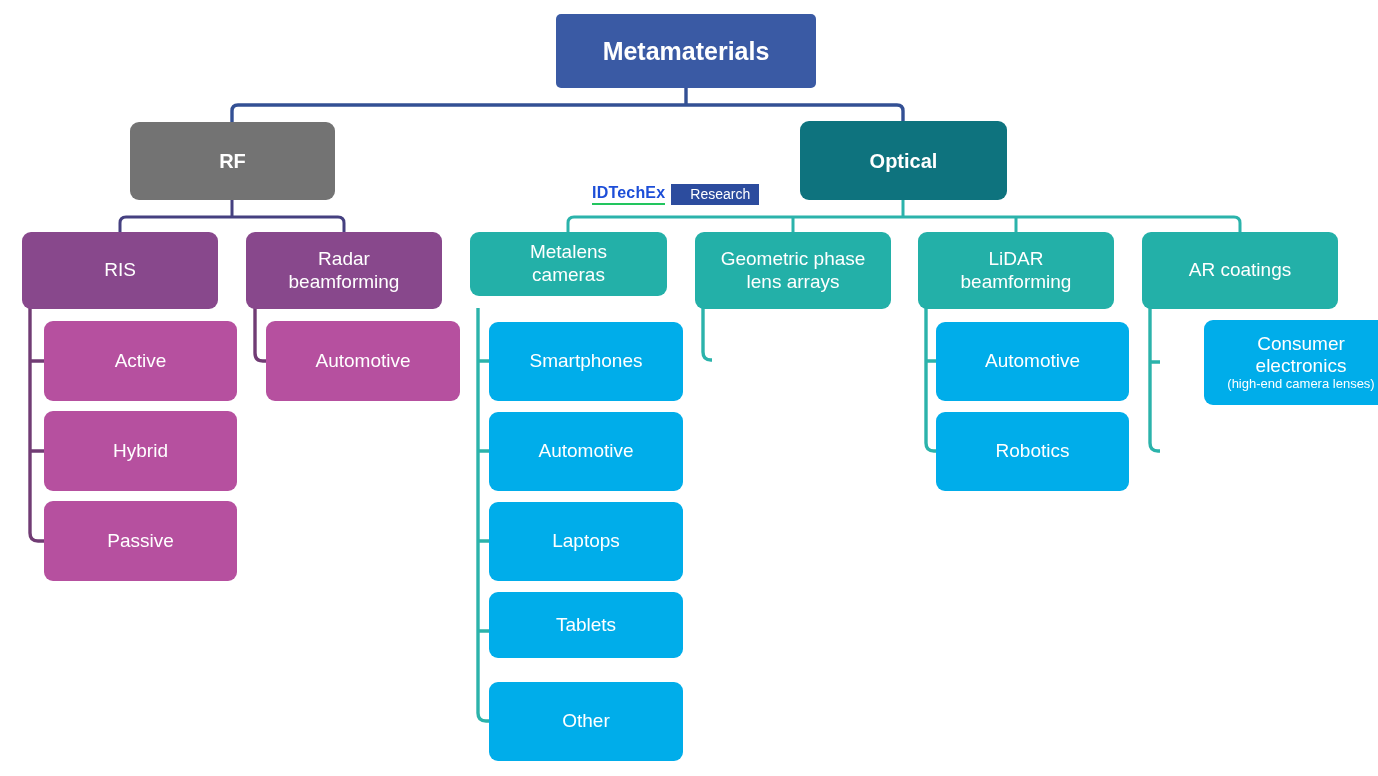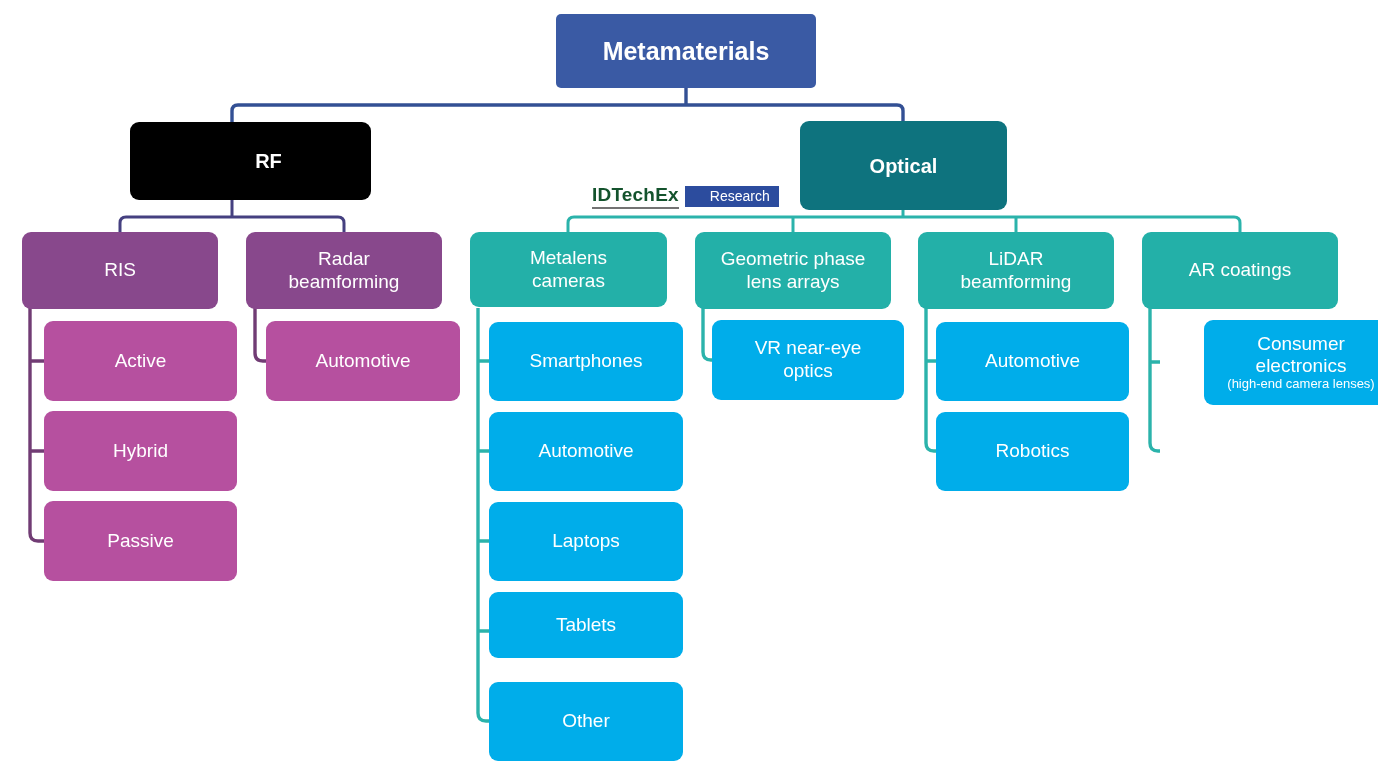--- a/index.html
+++ b/index.html
@@ -20,44 +20,44 @@
     justify-content:center;
     color:#ffffff;
     border-radius:9px;
     text-align:center;
     font-size:19px;
     line-height:1.2;
   }
   .lbl{white-space:pre-line;}
   .root-node{background:#3A5AA4;font-weight:bold;font-size:25px;border-radius:5px;}
   .l1{font-weight:bold;font-size:20px;}
-  .bg-rf{background:#000000;padding-left:36px;}
+  .bg-rf{background:#737373;}
   .bg-optical{background:#0E737E;}
   .bg-plum{background:#88488C;}
   .bg-teal{background:#23B0A8;}
   .bg-magenta{background:#B6509F;}
   .bg-cyan{background:#00ADEA;}
   .node-note{font-size:13px;line-height:1.15;margin-top:1px;white-space:nowrap;}
   .logo{
     position:absolute;z-index:2;
     display:flex;align-items:center;gap:6px;
   }
   .logo-brand{
     font-weight:bold;
-    font-size:19px;
-    color:#14532d;
-    border-bottom:2px solid #737373;
+    font-size:16px;
+    color:#1d4ed8;
+    border-bottom:2px solid #22c55e;
     padding-bottom:1px;
     letter-spacing:0.2px;
   }
   .logo-badge{
     background:#2C4C9E;
     color:#ffffff;
     font-size:14px;
-    padding:2px 9px 3px 25px;
+    padding:2px 9px 3px 19px;
   }
 </style>
 </head>
 <body>
 
 <div class="canvas">
 
   <svg class="wires" width="1378" height="776" viewBox="0 0 1378 776">
 
     <path d="M686 88 V105 M232 122 V111 Q232 105 238 105 H897 Q903 105 903 111 V121" fill="none" stroke="#335094" stroke-width="3.4"></path>
@@ -79,21 +79,21 @@
     <path d="M1150 308 V443 Q1150 451 1158 451 H1160 M1150 362 H1160" fill="none" stroke="#2BB3AB" stroke-width="3.4"></path>
   </svg>
 
   <div class="node root-node" style="left:556px;top:14px;width:260px;height:74px">
     <span class="lbl">Metamaterials</span>
   </div>
 
   <div class="node l1 bg-rf" style="left:130px;top:122px;width:205px;height:78px">
     <span class="lbl">RF</span>
   </div>
-  <div class="node l1 bg-optical" style="left:800px;top:121px;width:207px;height:89px">
+  <div class="node l1 bg-optical" style="left:800px;top:121px;width:207px;height:79px">
     <span class="lbl">Optical</span>
   </div>
 
   <div class="logo" style="left:592px;top:184px">
     <span class="logo-brand">IDTechEx</span>
     <span class="logo-badge">Research</span>
   </div>
 
   <div class="node bg-plum" style="left:22px;top:232px;width:196px;height:77px">
     <span class="lbl">RIS</span>
@@ -109,21 +109,21 @@
   <div class="node bg-magenta" style="left:44px;top:411px;width:193px;height:80px">
     <span class="lbl">Hybrid</span>
   </div>
   <div class="node bg-magenta" style="left:44px;top:501px;width:193px;height:80px">
     <span class="lbl">Passive</span>
   </div>
   <div class="node bg-magenta" style="left:266px;top:321px;width:194px;height:80px">
     <span class="lbl">Automotive</span>
   </div>
 
-  <div class="node bg-teal" style="left:470px;top:232px;width:197px;height:75px">
+  <div class="node bg-teal" style="left:470px;top:232px;width:197px;height:64px">
     <span class="lbl">Metalens
 cameras</span>
   </div>
   <div class="node bg-teal" style="left:695px;top:232px;width:196px;height:77px">
     <span class="lbl">Geometric phase
 lens arrays</span>
   </div>
   <div class="node bg-teal" style="left:918px;top:232px;width:196px;height:77px">
     <span class="lbl">LiDAR
 beamforming</span>
@@ -141,24 +141,20 @@
   <div class="node bg-cyan" style="left:489px;top:502px;width:194px;height:79px">
     <span class="lbl">Laptops</span>
   </div>
   <div class="node bg-cyan" style="left:489px;top:592px;width:194px;height:66px">
     <span class="lbl">Tablets</span>
   </div>
   <div class="node bg-cyan" style="left:489px;top:682px;width:194px;height:79px">
     <span class="lbl">Other</span>
   </div>
 
-  <div class="node bg-cyan" style="left:712px;top:320px;width:192px;height:80px">
-    <span class="lbl">VR near-eye
-optics</span>
-  </div>
 
   <div class="node bg-cyan" style="left:936px;top:322px;width:193px;height:79px">
     <span class="lbl">Automotive</span>
   </div>
   <div class="node bg-cyan" style="left:936px;top:412px;width:193px;height:79px">
     <span class="lbl">Robotics</span>
   </div>
 
   <div class="node bg-cyan" style="left:1204px;top:320px;width:194px;height:85px;line-height:1.12">
     <span class="lbl">Consumer

